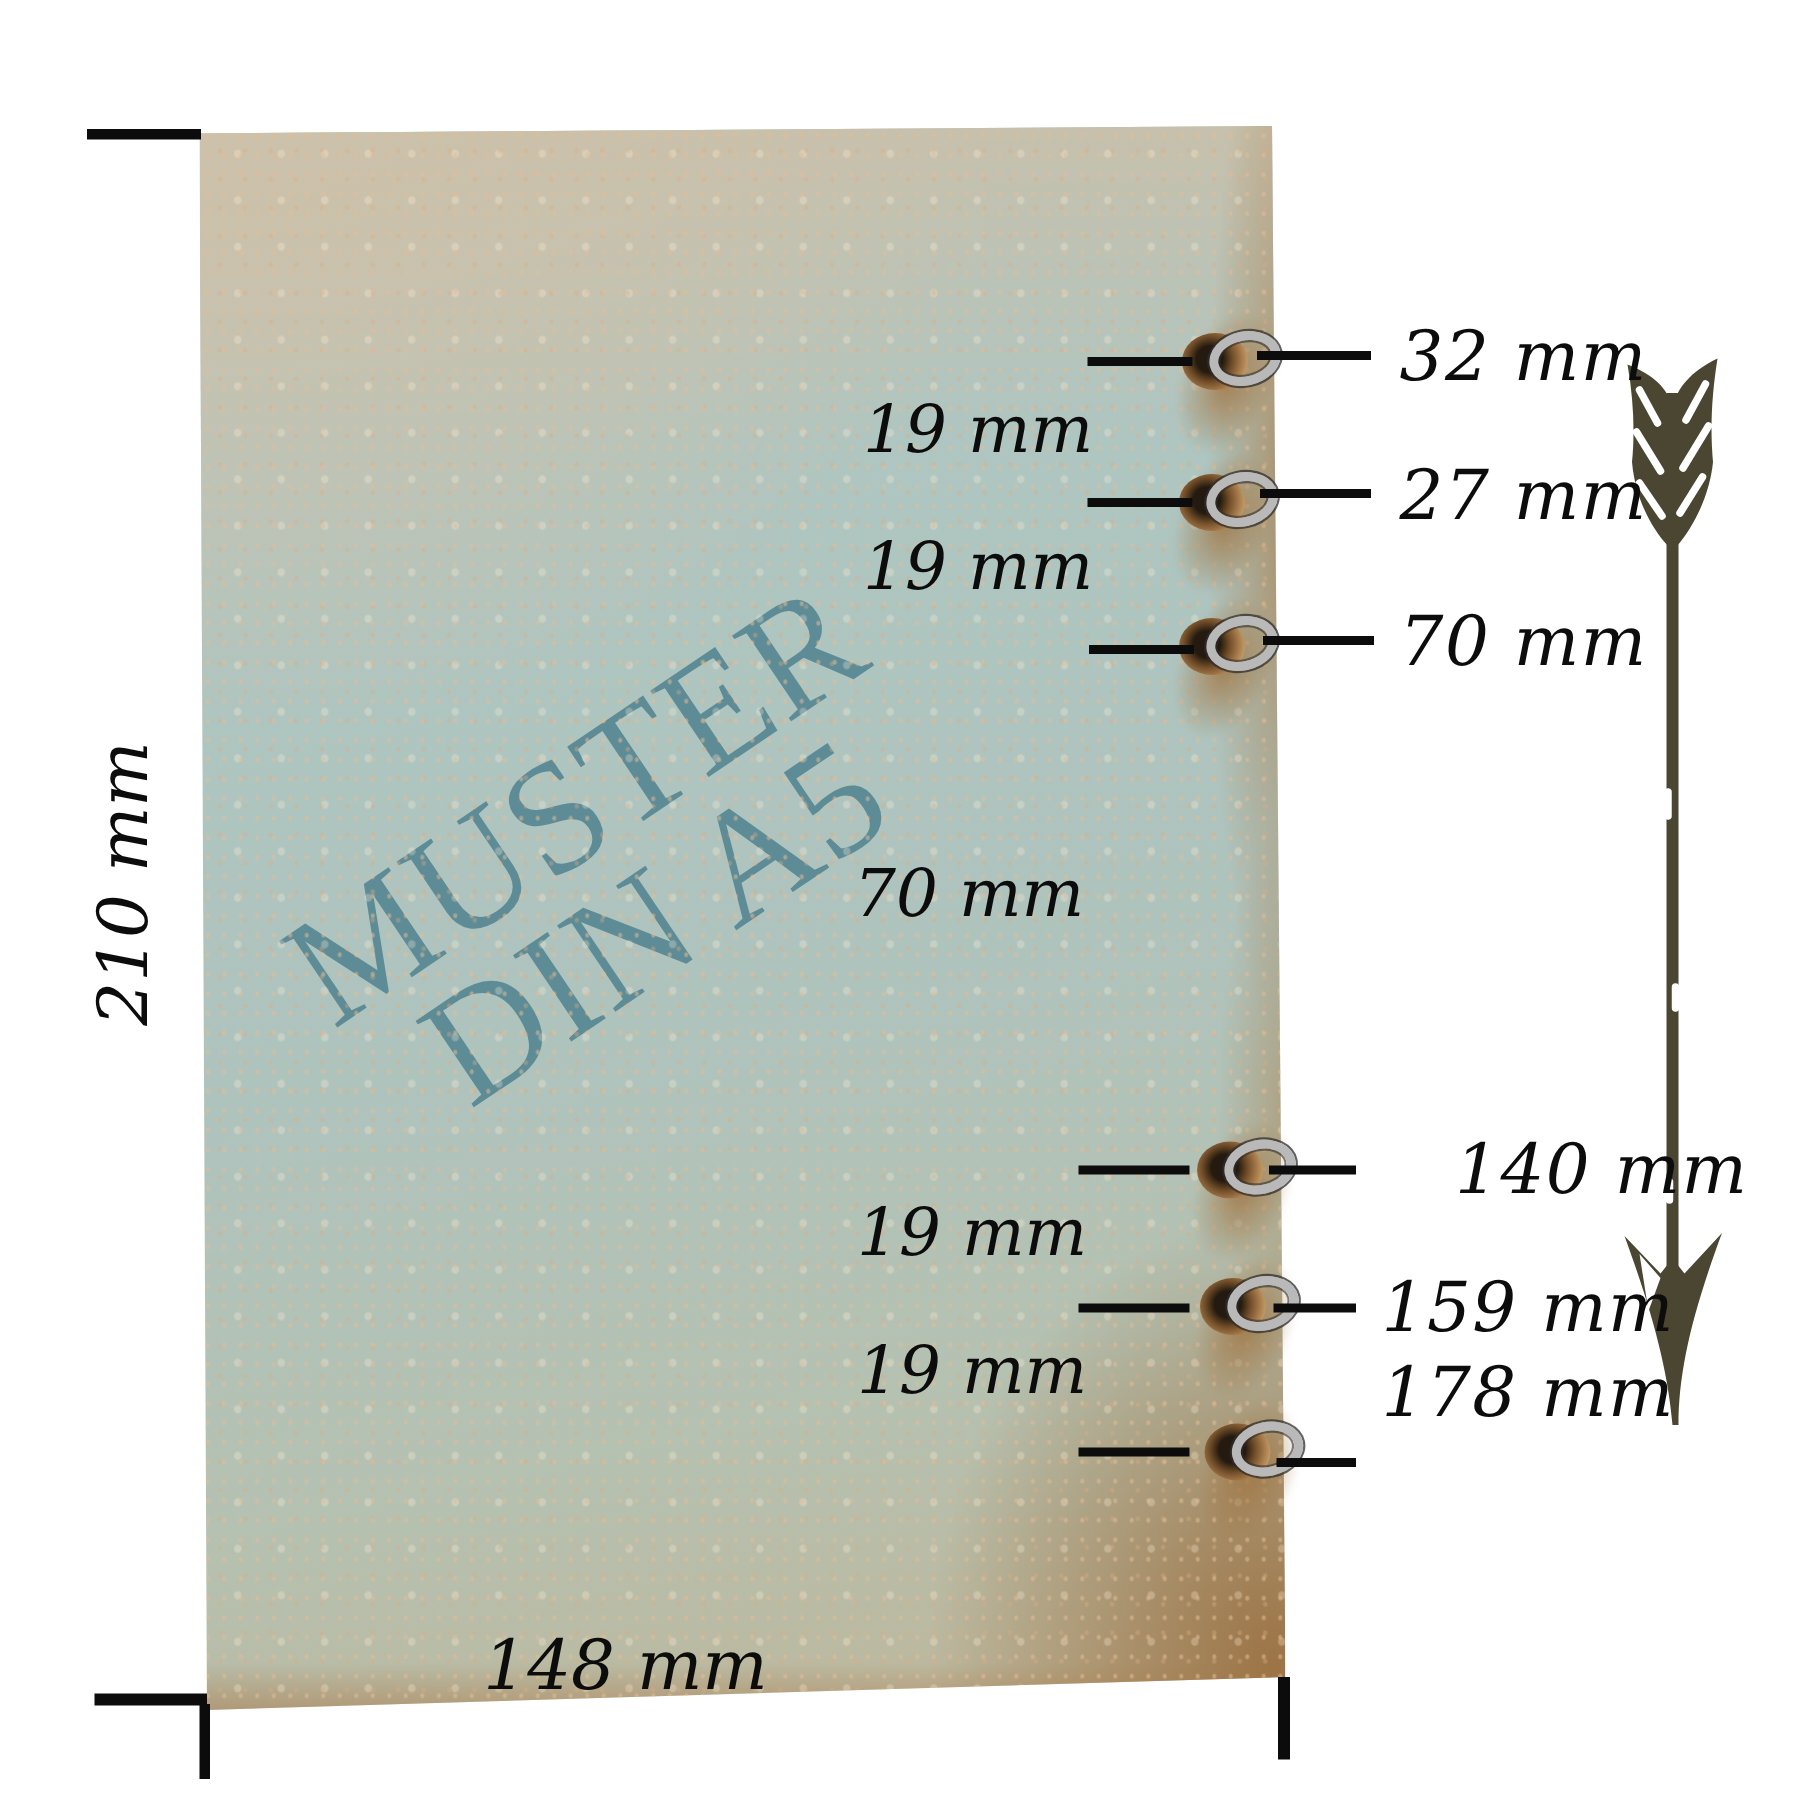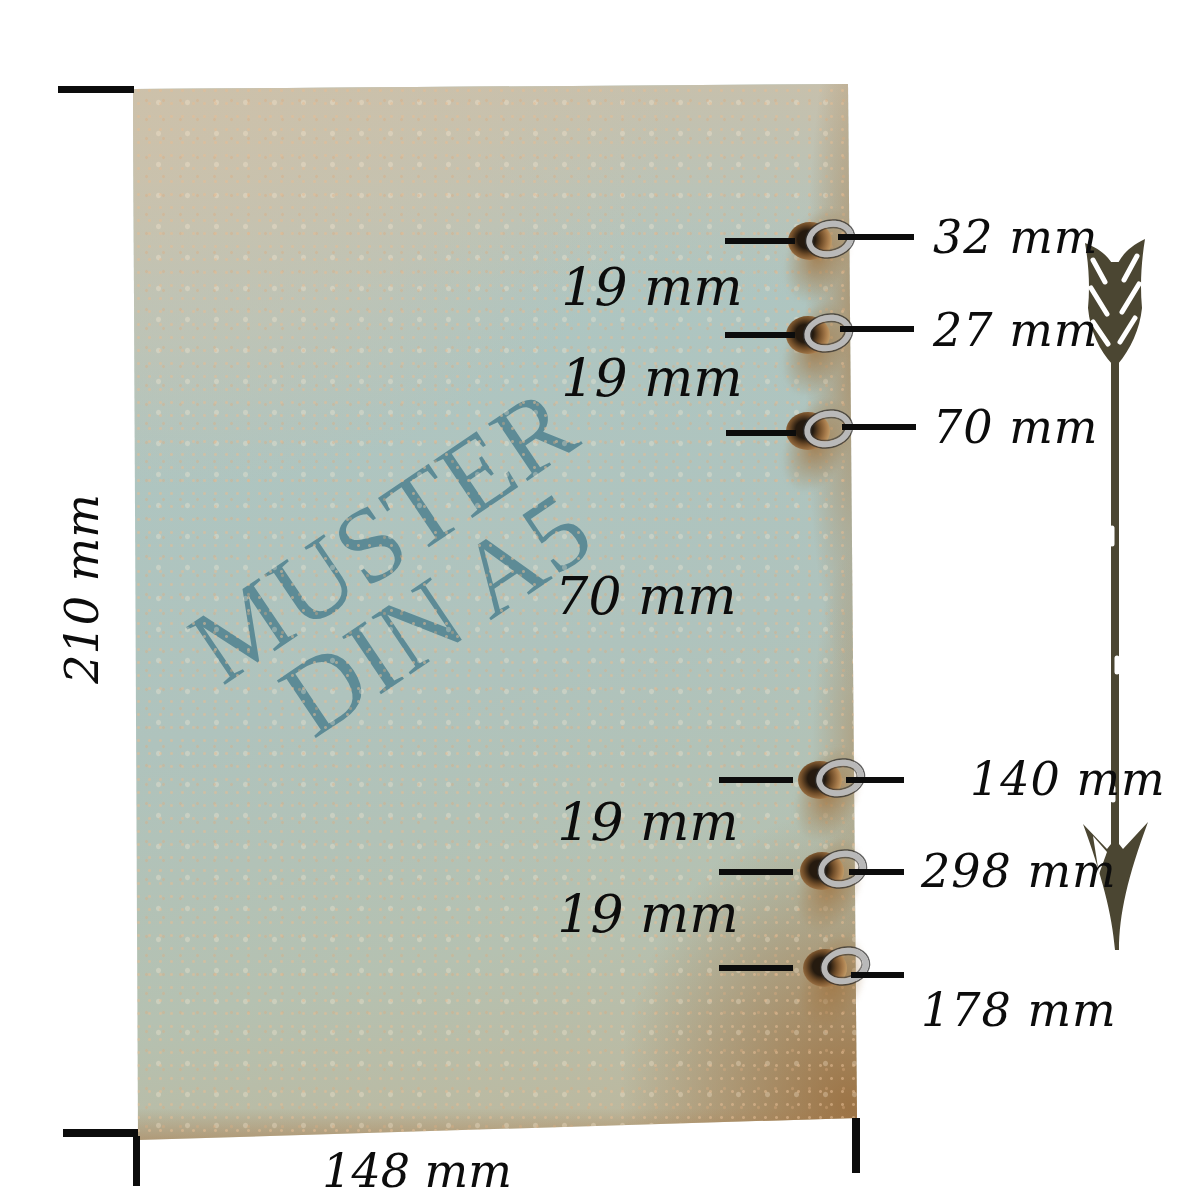--- a/index.html
+++ b/index.html
@@ -32,21 +32,21 @@
   .watermark{
     position:absolute;left:277px;top:491px;
     transform:translate(-50%,-50%) rotate(-34deg);
     font-family:"Liberation Serif",serif;font-size:106px;line-height:.9;
     text-align:center;white-space:nowrap;color:#5d8b96;letter-spacing:1px;
   }
   .watermark span{display:block;}
   
   .cal{font-family:"DejaVu Serif",serif;font-style:italic;color:#0c0c0c;}
   .hole-label{position:absolute;font-size:46px;transform:translateY(-50%);z-index:5;letter-spacing:1px;white-space:nowrap;}
-  .gap-label{position:absolute;font-size:52px;transform:translate(-50%,-50%);z-index:5;white-space:nowrap;}
+  .gap-label{position:absolute;font-size:44px;transform:translate(-50%,-50%);z-index:5;white-space:nowrap;}
   .dim-label{position:absolute;font-size:46px;transform:translate(-50%,-50%);z-index:5;white-space:nowrap;}
   .dim-label.vert{transform:translate(-50%,-50%) rotate(-90deg);}
   
   .dim-line{position:absolute;height:6px;background:#0c0c0c;z-index:3;}
   .tick{position:absolute;background:#0c0c0c;z-index:3;}
   
   .eyelet{position:absolute;width:0;height:0;z-index:2;}
   .eyelet .smudge{
     position:absolute;left:8px;top:14px;width:62px;height:100px;
     transform:translate(-50%,-50%) rotate(22deg);
@@ -77,21 +77,21 @@
       <span>DIN A5</span>
     </div>
   </div>
 
   <span class="tick" style="left:58px;top:86px;width:76px;height:7px;"></span>
   <span class="tick" style="left:63px;top:1129px;width:75px;height:8px;"></span>
   <span class="tick" style="left:133px;top:1136px;width:7px;height:50px;"></span>
   <span class="tick" style="left:852px;top:1118px;width:8px;height:55px;"></span>
 
   <span class="cal dim-label vert" style="left:82px;top:589px;">210 mm</span>
-  <span class="cal dim-label" style="left:417px;top:1171px;">148 mm</span>
+  <span class="cal dim-label" style="left:417px;top:1110px;">148 mm</span>
 
   <div class="eyelet" style="left:810px;top:241px;">
     <span class="smudge"></span>
     <span class="grommet"></span>
     <span class="ring"></span>
   </div>
   <div class="eyelet" style="left:808px;top:335px;">
     <span class="smudge"></span>
     <span class="grommet"></span>
     <span class="ring"></span>
@@ -128,25 +128,25 @@
   <span class="dim-line" style="left:726px;top:430px;width:70px;"></span>
   <span class="dim-line" style="left:842px;top:424px;width:74px;"></span>
   <span class="cal hole-label" style="left:933px;top:427px;">70 mm</span>
 
   <span class="dim-line" style="left:719px;top:777px;width:74px;"></span>
   <span class="dim-line" style="left:846px;top:777px;width:58px;"></span>
   <span class="cal hole-label" style="left:970px;top:779px;">140 mm</span>
 
   <span class="dim-line" style="left:719px;top:869px;width:74px;"></span>
   <span class="dim-line" style="left:849px;top:869px;width:55px;"></span>
-  <span class="cal hole-label" style="left:921px;top:871px;">298 mm</span>
+  <span class="cal hole-label" style="left:921px;top:871px;">159 mm</span>
 
   <span class="dim-line" style="left:719px;top:965px;width:74px;"></span>
   <span class="dim-line" style="left:851px;top:972px;width:53px;"></span>
-  <span class="cal hole-label" style="left:921px;top:1010px;">178 mm</span>
+  <span class="cal hole-label" style="left:921px;top:928px;">178 mm</span>
 
   <span class="cal gap-label" style="left:652px;top:287px;">19 mm</span>
   <span class="cal gap-label" style="left:652px;top:378px;">19 mm</span>
   <span class="cal gap-label" style="left:646px;top:596px;">70 mm</span>
   <span class="cal gap-label" style="left:648px;top:822px;">19 mm</span>
   <span class="cal gap-label" style="left:648px;top:914px;">19 mm</span>
 
   <svg class="arrow-svg" width="106" height="730" viewBox="0 0 106 730">
     <g fill="#4b4632" stroke="none">
 

